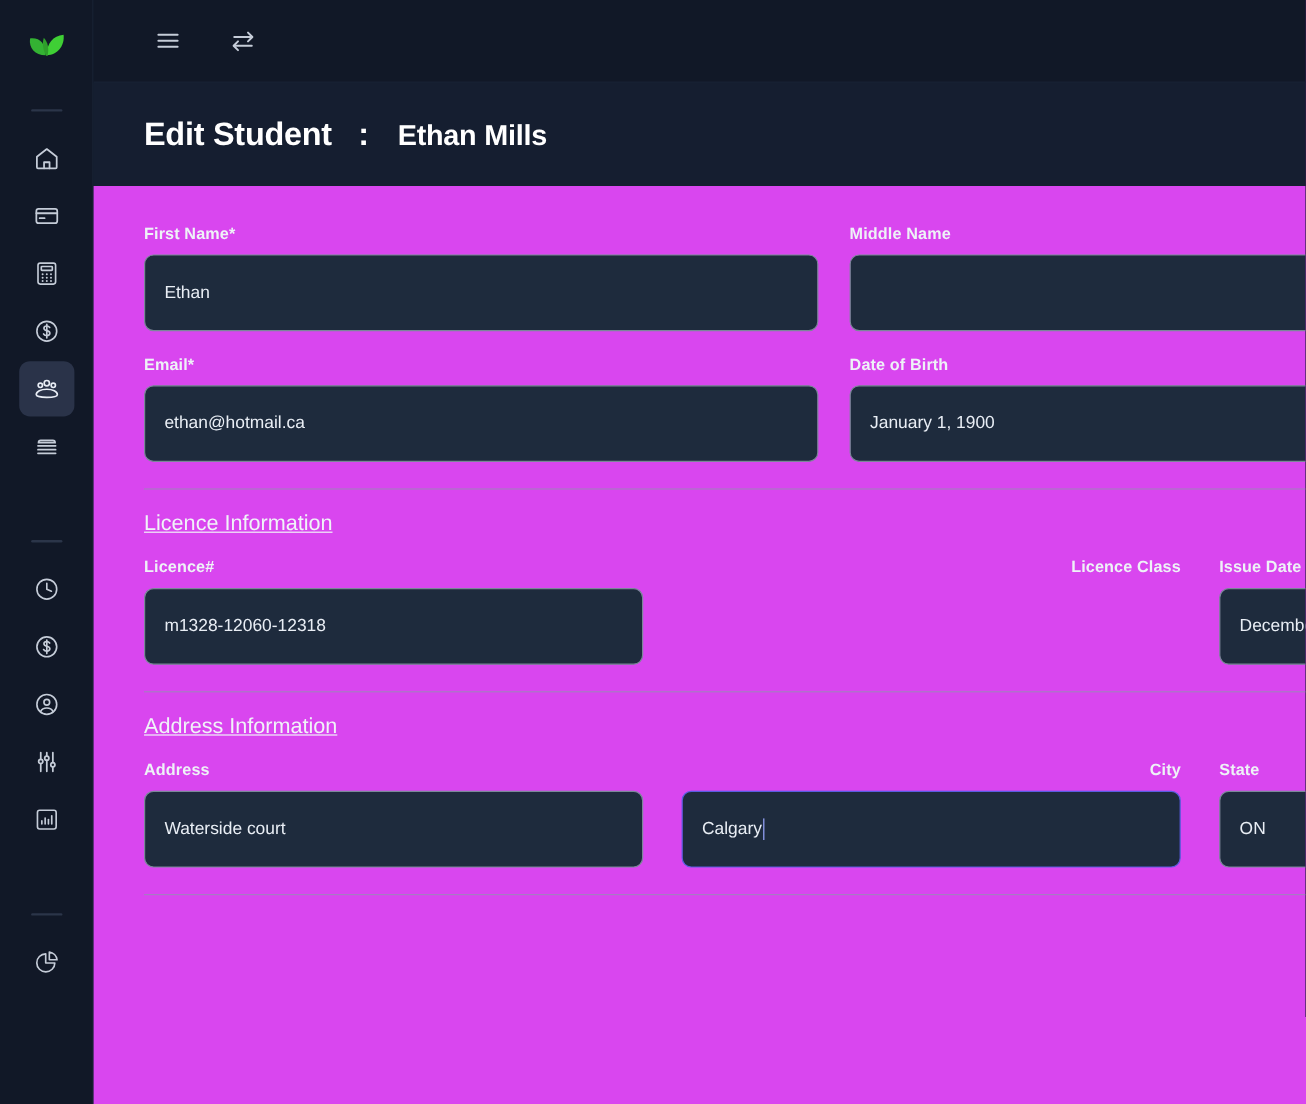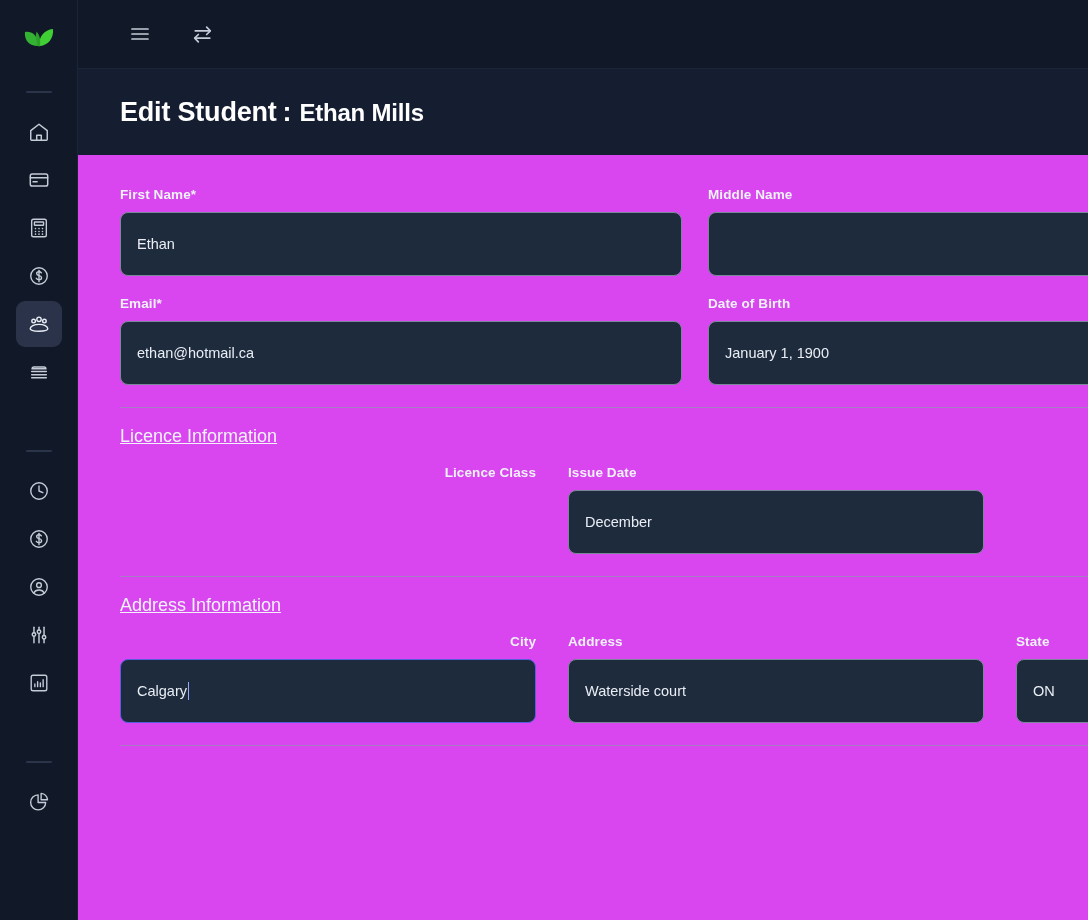--- a/index.html
+++ b/index.html
@@ -58,21 +58,21 @@
 
   .pagehead {
     height: 86px; flex: 0 0 86px;
     background: #151e30;
     display: flex; align-items: center;
     padding-left: 42px;
   }
   .pagehead h1 {
     font-size: 27px; font-weight: 700; color: #ffffff;
     letter-spacing: -0.2px;
-    display: flex; align-items: baseline; gap: 0px;
+    display: flex; align-items: baseline; gap: 16px;
   }
   .pagehead .sep { margin: 0 8px 0 6px; }
   .pagehead .subject { font-size: 24px; font-weight: 700; }
 
   .content {
     flex: 1;
     background: #d946ef;
     padding: 32px 0 16px 0;
     overflow: hidden;
     position: relative;
@@ -353,45 +353,49 @@
             <input class="input" type="text" value="January 1, 1900" style="">
           </div>
         </div>
 
 
         <div class="hr"></div>
 
         <div class="section-title">Licence Information</div>
 
         <div class="row3">
+          <div class="field c1">
+            <div class="label">Licence#</div>
+            <input class="input" type="text" value="m1328-12060-12318" style="">
+          </div>
           <div class="field c2">
             <div class="label">Licence Class</div>
           </div>
           <div class="field c3">
             <div class="label">Issue Date</div>
             <input class="input" type="text" value="December" style="">
           </div>
         </div>
 
         <div class="hr"></div>
 
         <div class="section-title">Address Information</div>
 
         <div class="row3">
+          <div class="field c1">
+            <div class="label">Address</div>
+            <input class="input" type="text" value="Waterside court" style="">
+          </div>
           <div class="field c2">
             <div class="label">City</div>
             <div class="input focused">
               <span>Calgary</span>
                 <span class="caret"></span>
             </div>
           </div>
-          <div class="field c1">
-            <div class="label">Address</div>
-            <input class="input" type="text" value="Waterside court" style="">
-          </div>
           <div class="field c3">
             <div class="label">State</div>
             <input class="input" type="text" value="ON" style="">
           </div>
         </div>
 
         <div class="hr"></div>
 
       </div>
     </div>

